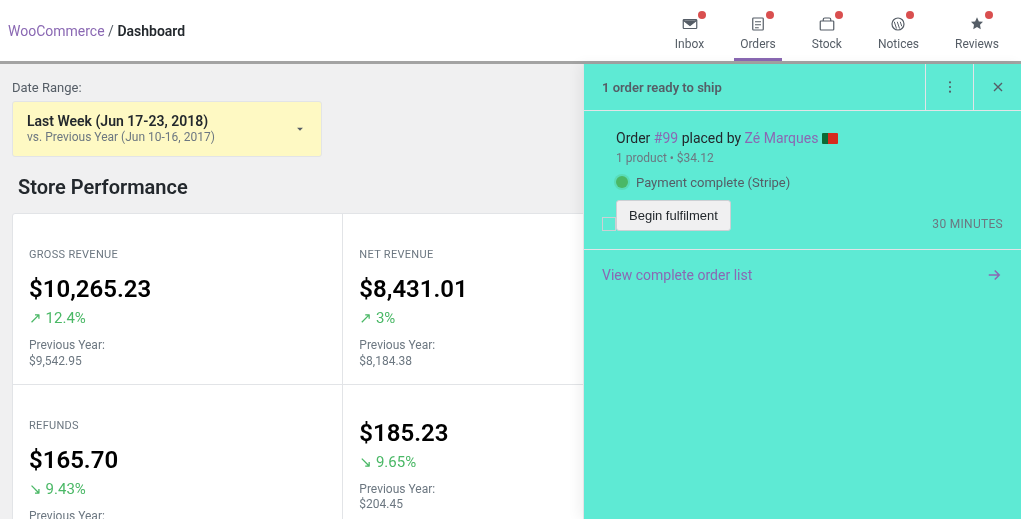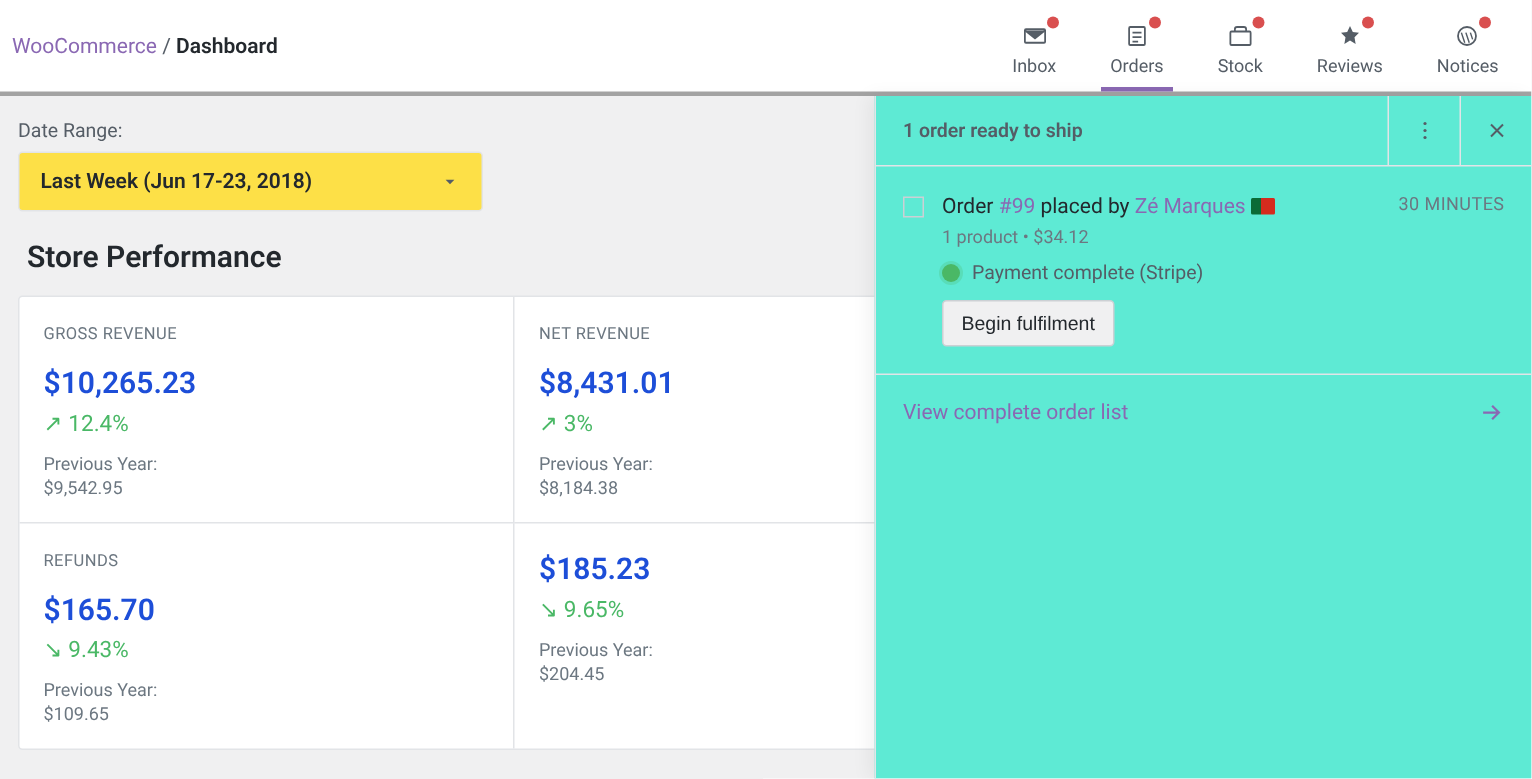--- a/index.html
+++ b/index.html
@@ -10,40 +10,40 @@
   .breadcrumb .bc-sep { color: #555d66; }
   .breadcrumb .bc-page { color: #23282d; font-weight: 600; }
   .nav { display: flex; gap: 24px; align-items: flex-end; height: 100%; }
   .nav-item { display: flex; flex-direction: column; align-items: center; gap: 4px; padding: 8px 6px 10px; cursor: pointer; position: relative; color: #555d66; font-size: 12px; }
   .nav-item.active { border-bottom: 3px solid #8a68b3; padding-bottom: 7px; }
   .nav-icon { width: 20px; height: 18px; position: relative; }
   .nav-badge { position: absolute; top: -4px; right: -6px; width: 8px; height: 8px; background: #d94f4f; border-radius: 50%; }
   .main { display: flex; }
   .left { flex: 1; padding: 16px 16px 0 12px; }
   .date-label { font-size: 13px; color: #555d66; margin-bottom: 6px; }
-  .date-picker { background: #fde047; border: 1px solid #e2e4e7; padding: 10px 14px; width: 310px; display: flex; justify-content: space-between; align-items: center; cursor: pointer; border-radius: 3px; margin-bottom: 18px; }
+  .date-picker { background: #fef9c3; border: 1px solid #e2e4e7; padding: 10px 14px; width: 310px; display: flex; justify-content: space-between; align-items: center; cursor: pointer; border-radius: 3px; margin-bottom: 18px; }
   .dp-lines { line-height: 1.3; }
   .dp-main { font-size: 14px; font-weight: 600; color: #23282d; }
   .dp-sub { font-size: 12px; color: #6c7781; }
   .section-title { font-size: 20px; font-weight: 600; color: #23282d; margin-bottom: 14px; padding-left: 6px; }
   .perf-grid { display: grid; grid-template-columns: repeat(3, 1fr); border: 1px solid #e2e4e7; background: #fff; border-radius: 3px; }
-  .perf-card { padding: 18px 16px 16px; border-right: 1px solid #e2e4e7; border-bottom: 1px solid #e2e4e7; }
+  .perf-card { padding: 34px 16px 16px; border-right: 1px solid #e2e4e7; border-bottom: 1px solid #e2e4e7; }
   .perf-grid .perf-card:nth-child(3n) { border-right: none; }
   .perf-grid .perf-card:nth-last-child(-n+3) { border-bottom: none; }
   .perf-label { font-size: 11px; color: #6c7781; letter-spacing: 0.3px; margin-bottom: 14px; }
-  .perf-value { font-size: 20px; font-weight: 600; color: #1d4ed8; margin-bottom: 6px; }
+  .perf-value { font-size: 24px; font-weight: 600; color: #000000; margin-bottom: 6px; }
   .perf-delta { font-size: 15px; display: flex; align-items: center; gap: 4px; color: #4ab866; margin-bottom: 10px; }
   .perf-prev-label { font-size: 12px; color: #6c7781; line-height: 1.4; }
   .perf-prev-value { font-size: 12px; color: #6c7781; }
   .panel { position: absolute; top: 64px; right: 0; width: 438px; bottom: 0; background: #5eead4; border-left: 1px solid #e2e4e7; box-shadow: -4px 0 12px rgba(0,0,0,0.06); }
   .panel-header { display: flex; align-items: center; border-bottom: 1px solid #e2e4e7; }
   .panel-title { flex: 1; padding: 14px 18px; font-size: 13px; font-weight: 600; color: #555d66; }
   .panel-btn { width: 48px; height: 46px; display: flex; align-items: center; justify-content: center; border-left: 1px solid #e2e4e7; cursor: pointer; color: #555d66; }
   .order-item { padding: 18px; border-bottom: 1px solid #e2e4e7; }
-  .order-row1 { display: flex; align-items: flex-start; gap: 12px; }
+  .order-row1 { display: flex; align-items: flex-end; gap: 0; }
   .order-check { width: 14px; height: 14px; border: 1px solid #ccd0d4; margin-top: 2px; flex-shrink: 0; cursor: pointer; }
   .order-body { flex: 1; }
   .order-title { font-size: 14px; color: #23282d; line-height: 1.4; }
   .order-title .onum { color: #8a68b3; }
   .order-title .oname { color: #8a68b3; }
   .order-sub { font-size: 12px; color: #6c7781; margin-top: 2px; }
   .order-time { font-size: 12px; color: #6c7781; letter-spacing: 0.3px; white-space: nowrap; }
   .order-status { display: flex; align-items: center; gap: 8px; margin-top: 10px; font-size: 13px; color: #555d66; }
   .status-dot { width: 12px; height: 12px; border-radius: 50%; background: #4ab866; box-shadow: 0 0 0 2px rgba(74,184,102,0.25); }
   .fulfil-btn { margin-top: 10px; padding: 7px 12px; background: #f0f0f1; border: 1px solid #ccd0d4; border-radius: 3px; font-size: 13px; color: #23282d; cursor: pointer; }
@@ -87,46 +87,47 @@
         <svg viewBox="0 0 24 24" width="20" height="18" fill="none" stroke="#555d66" stroke-width="1.6">
             <rect x="3" y="8" width="18" height="12" rx="1"></rect>
             <path d="M7 8V6a2 2 0 012-2h6a2 2 0 012 2v2"></path>
           </svg>
         <span class="nav-badge"></span>
       </span>
       <span>Stock</span>
     </div>
     <div class="nav-item">
       <span class="nav-icon">
+        <svg viewBox="0 0 24 24" width="20" height="18" fill="none" stroke="#555d66" stroke-width="1.6">
+            <circle cx="12" cy="12" r="8"></circle>
+            <path d="M7 9l3 9M11 9l3 9M15 9l2 6" stroke-width="1.3"></path>
+          </svg>
+        <span class="nav-badge"></span>
+      </span>
+      <span>Notices</span>
+    </div>
+    <div class="nav-item">
+      <span class="nav-icon">
         <svg viewBox="0 0 24 24" width="20" height="18" fill="#555d66">
             <path d="M12 3l2.5 5.5L20 9l-4 4 1 6-5-3-5 3 1-6-4-4 5.5-.5z"></path>
           </svg>
         <span class="nav-badge"></span>
       </span>
       <span>Reviews</span>
-    </div>
-    <div class="nav-item">
-      <span class="nav-icon">
-        <svg viewBox="0 0 24 24" width="20" height="18" fill="none" stroke="#555d66" stroke-width="1.6">
-            <circle cx="12" cy="12" r="8"></circle>
-            <path d="M7 9l3 9M11 9l3 9M15 9l2 6" stroke-width="1.3"></path>
-          </svg>
-        <span class="nav-badge"></span>
-      </span>
-      <span>Notices</span>
     </div>
   </div>
 </div>
 
 <div class="main">
   <div class="left">
     <div class="date-label">Date Range:</div>
     <div class="date-picker">
       <div class="dp-lines">
         <div class="dp-main">Last Week (Jun 17-23, 2018)</div>
+        <div class="dp-sub">vs. Previous Year (Jun 10-16, 2017)</div>
       </div>
       <span>
         <svg viewBox="0 0 24 24" width="14" height="14" fill="#555d66">
             <path d="M7 10l5 5 5-5z"></path>
           </svg>
       </span>
     </div>
 
     <div class="section-title">Store Performance</div>
     <div class="perf-grid">

